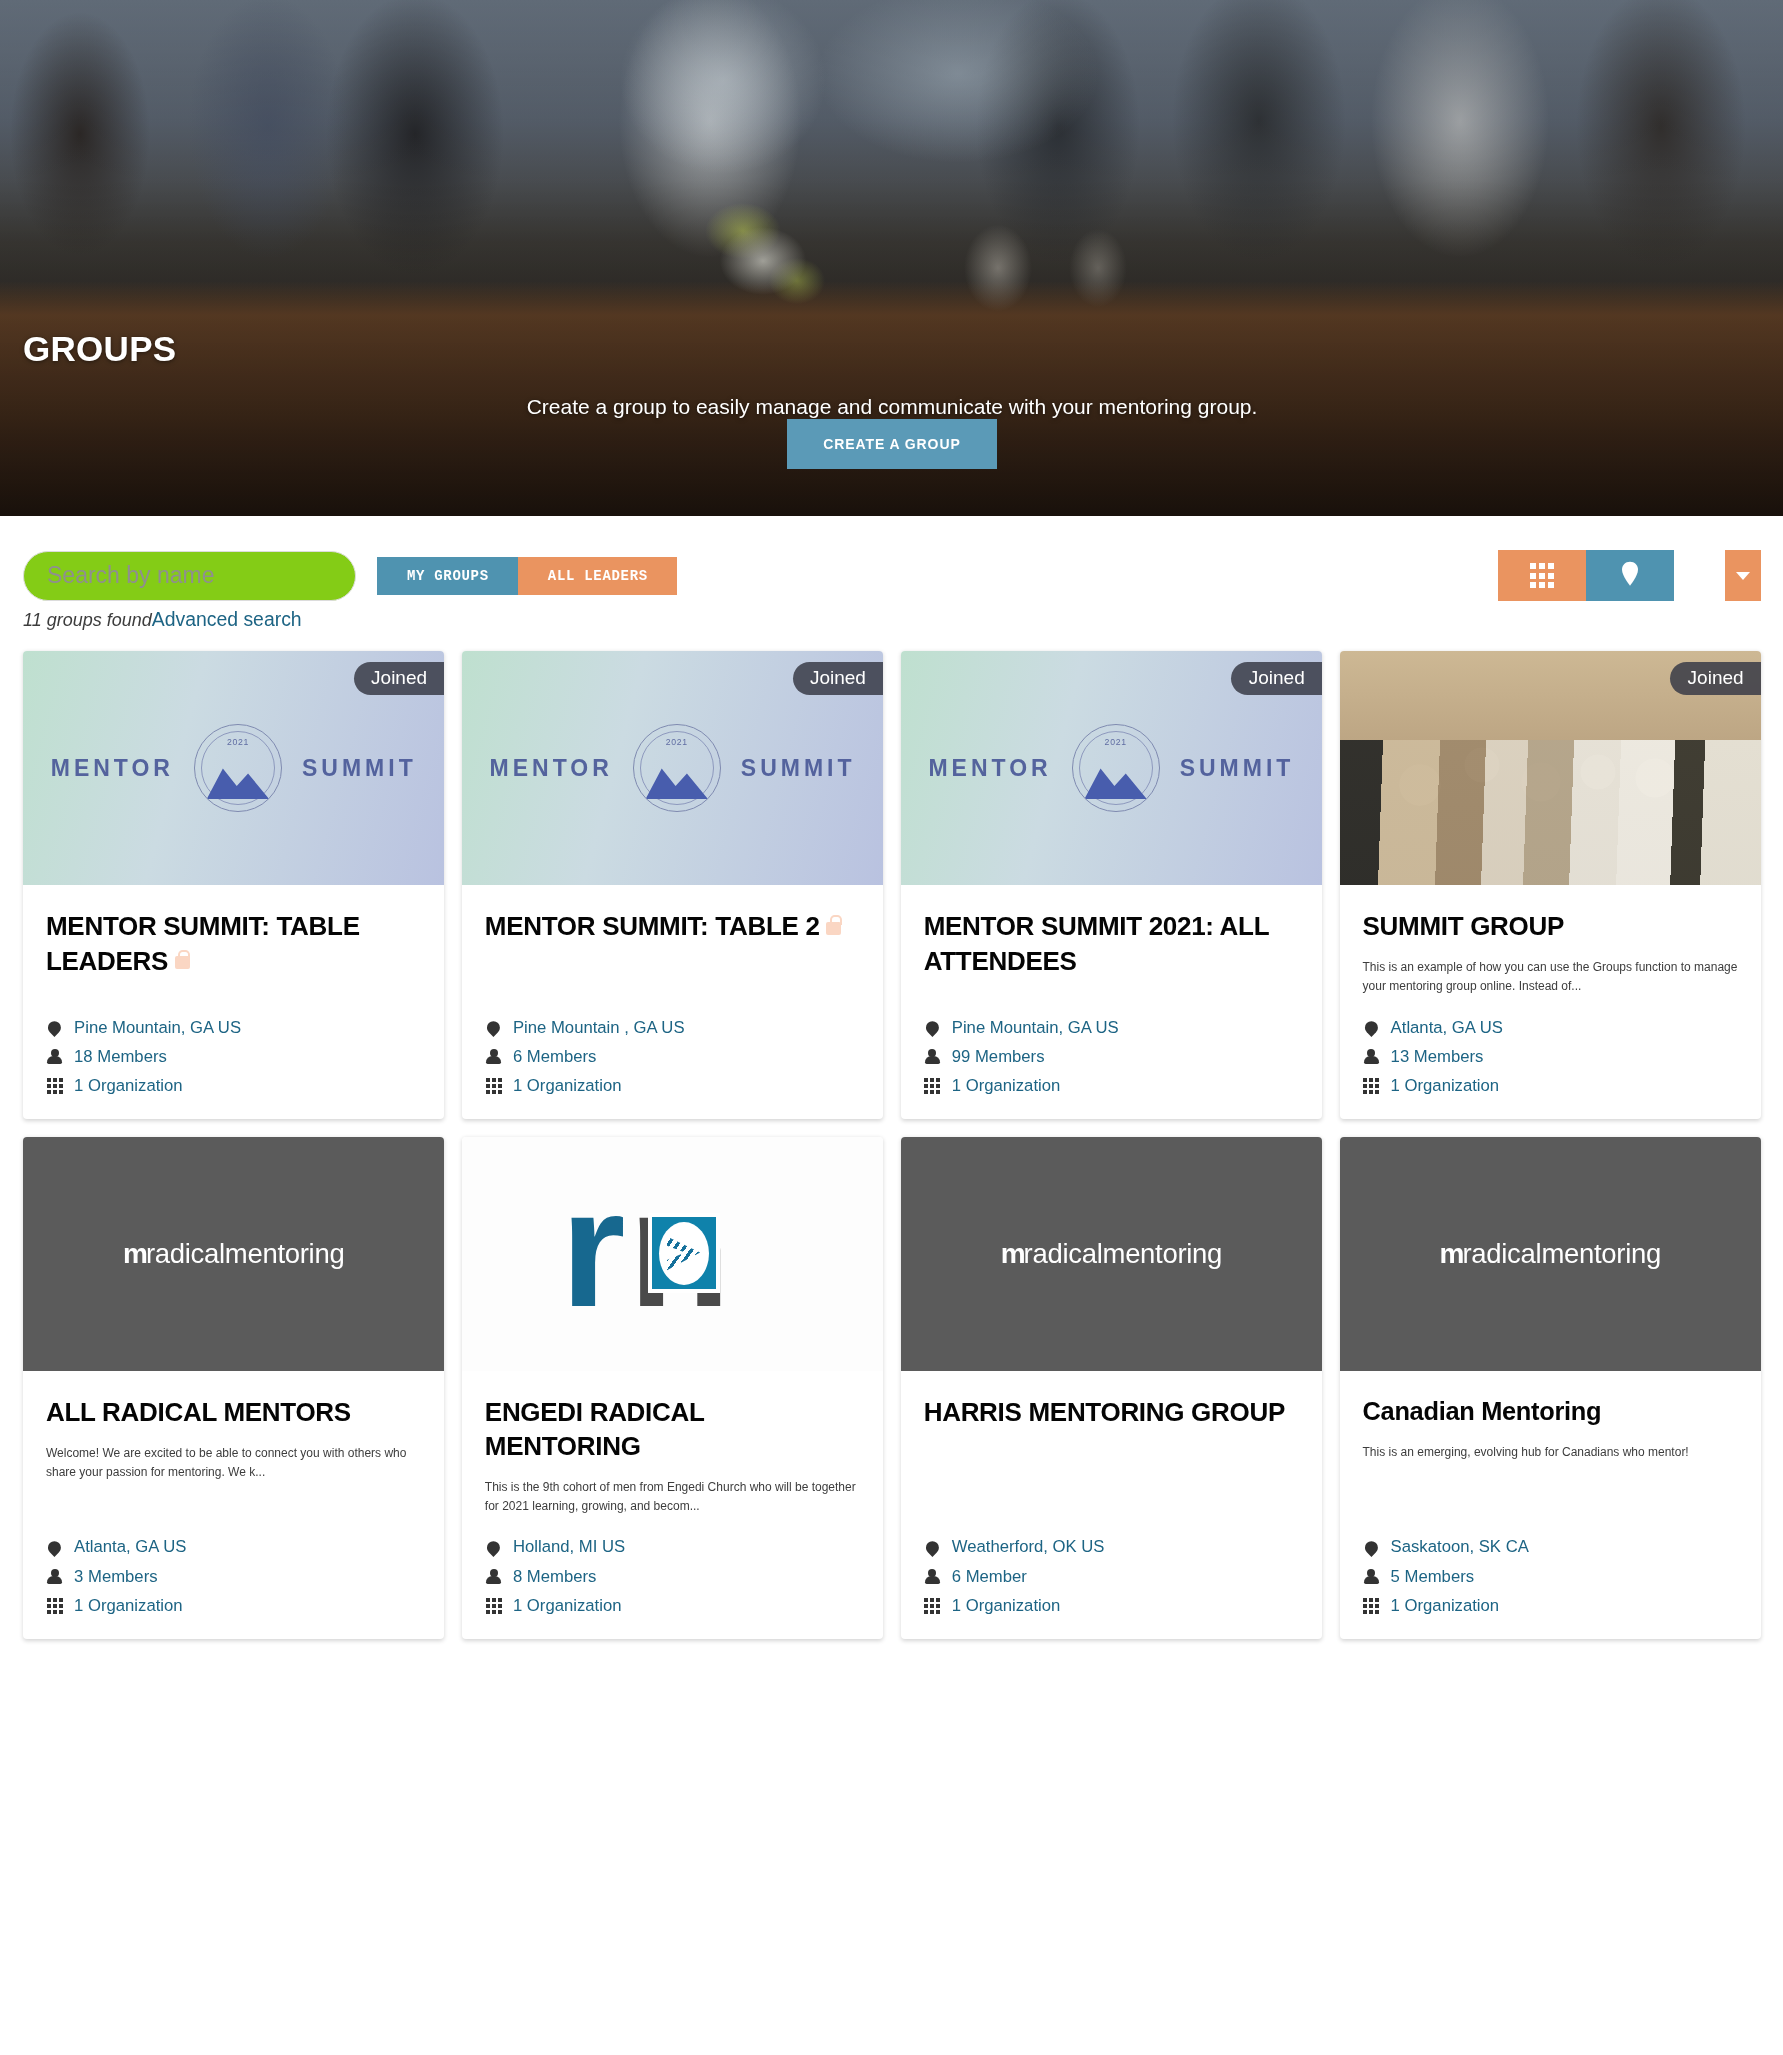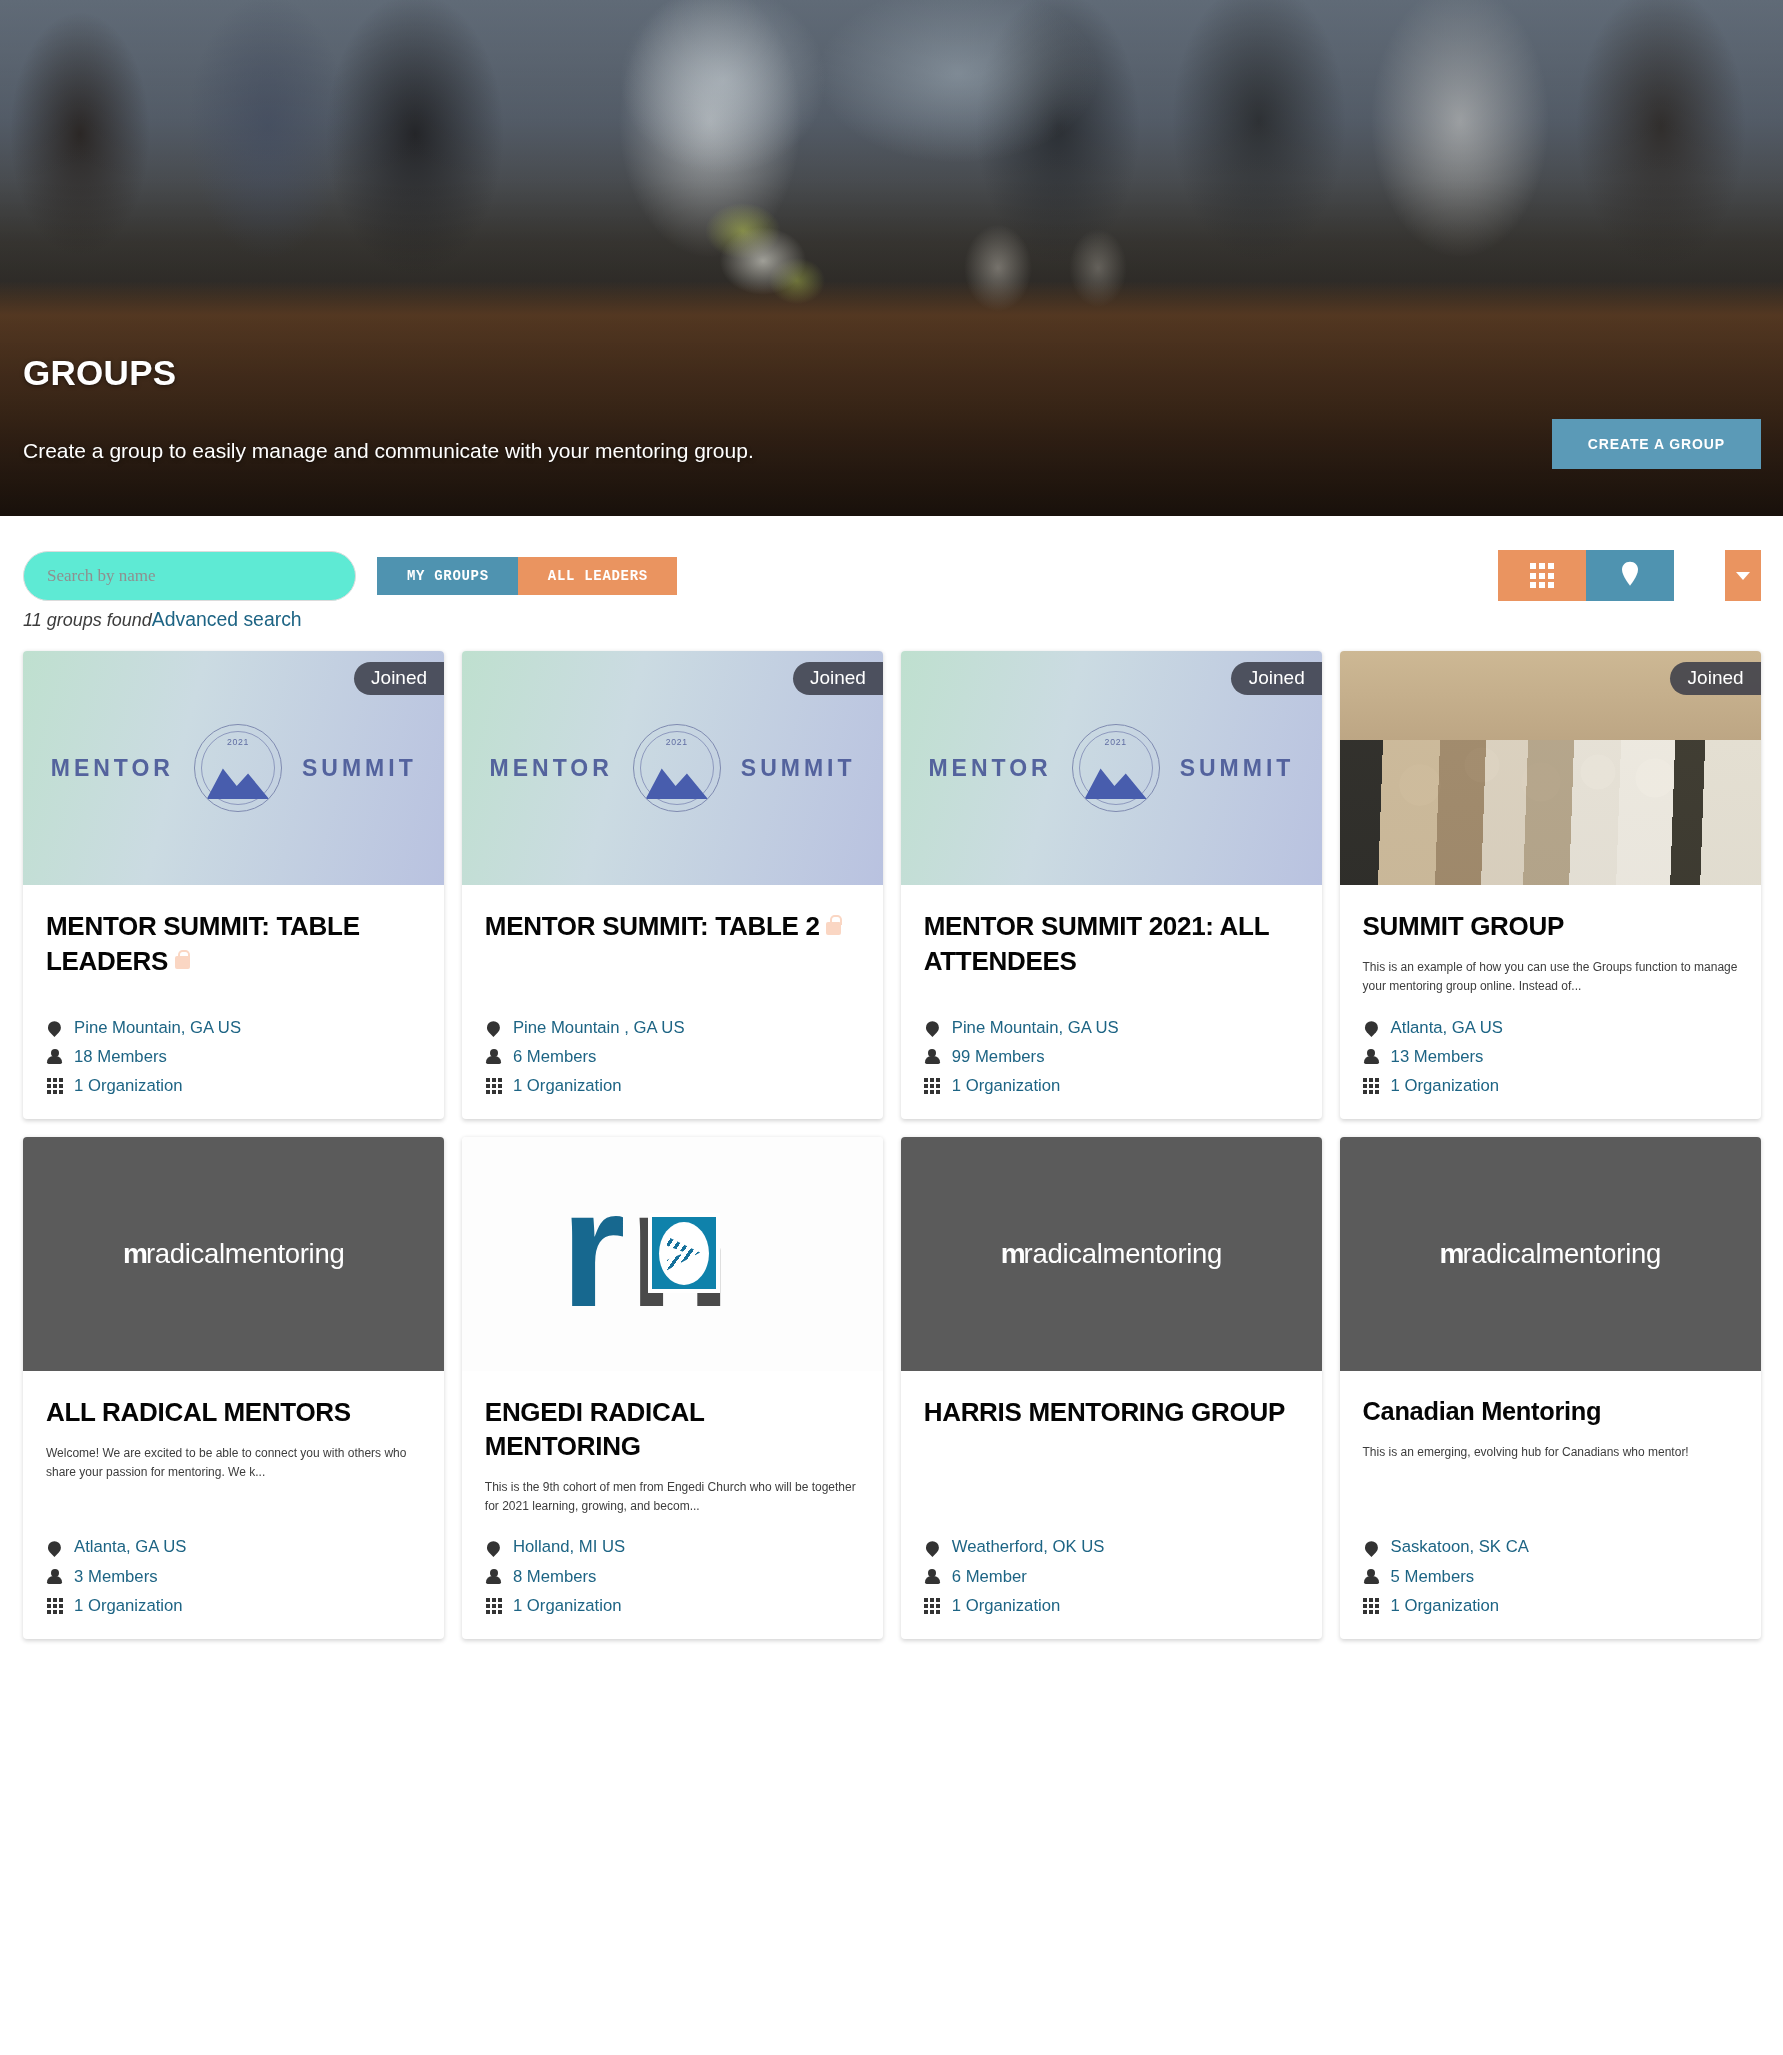--- a/index.html
+++ b/index.html
@@ -58,20 +58,21 @@
     font-size: 35px;
     font-weight: bold;
     letter-spacing: 0.3px;
     text-shadow: 0 1.3px 4px rgba(0,0,0,.5);
     margin-bottom: 25.4px;
   }
   .hero-sub-row {
     display: flex;
     align-items: center;
     justify-content: space-between;
+    flex-direction: column;
   }
   .hero-sub {
     color: #ffffff;
     font-size: 21px;
     font-weight: 400;
     text-shadow: 0 1.3px 4px rgba(0,0,0,.55);
   }
   .btn-create {
     background: #5b9ab7;
     color: #ffffff;
@@ -91,25 +92,25 @@
     align-items: center;
     padding: 32px 23px 0 23px;
     height: 87px;
   }
   .search-input {
     width: 333px;
     height: 50px;
     border: 1.3px solid #dcdcdc;
     border-radius: 25.4px;
     padding: 0 23px;
-    font-size: 17px;
+    font-size: 23px;
     color: #555;
-    font-family: Liberation Serif, serif;
+    font-family: Liberation Sans, sans-serif;
     outline: none;
-    background: #5eead4;
+    background: #84cc16;
   }
   .search-input::placeholder { color: #8f8f8f; }
 
   .seg { display: flex; margin-left: 21.4px; }
   .seg button {
     border: none;
     cursor: pointer;
     color: #ffffff;
     font-size: 14px;
     font-weight: bold;

